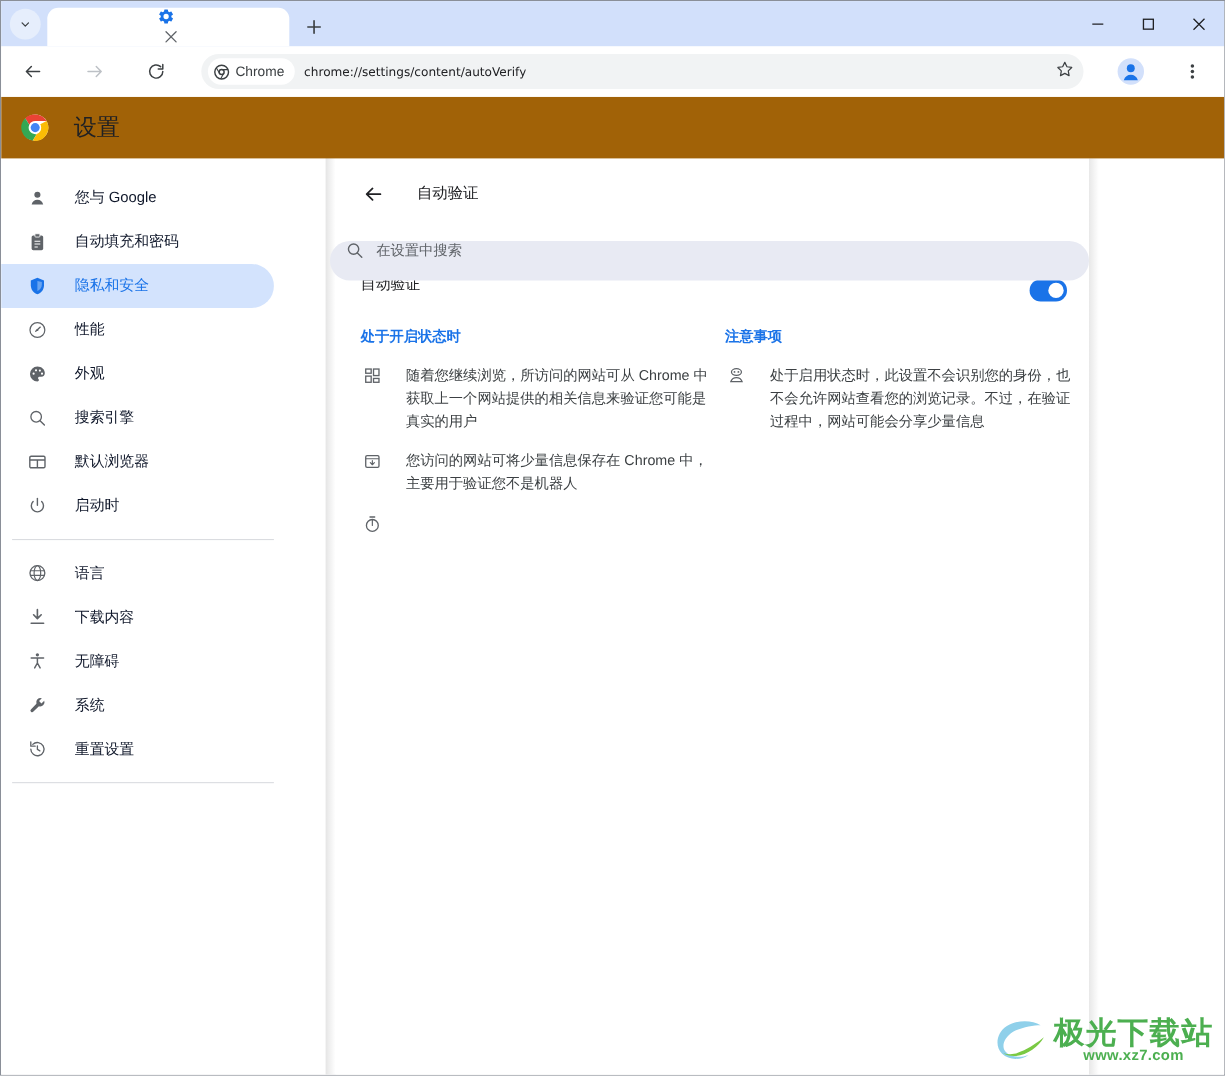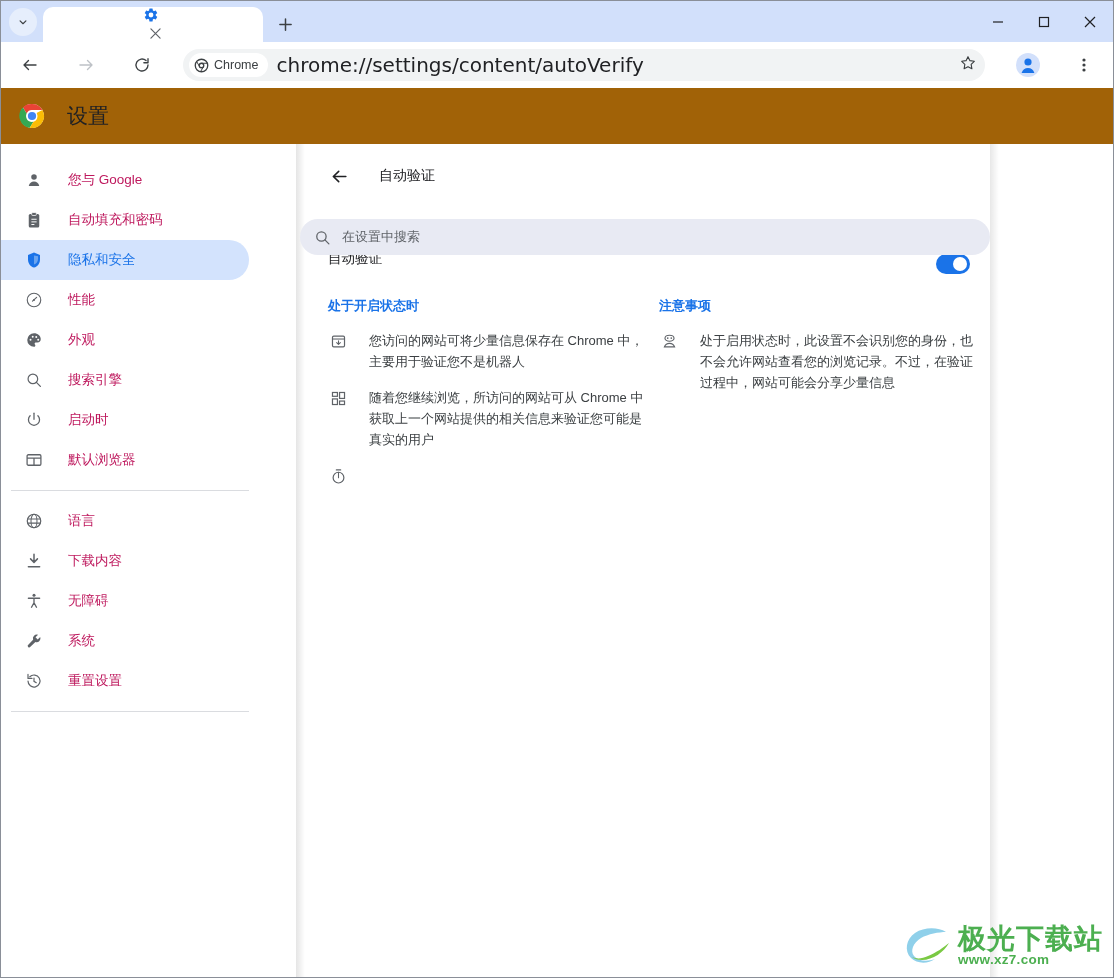--- a/index.html
+++ b/index.html
@@ -101,21 +101,21 @@
     height: 24px;
     background: #ffffff;
     border-radius: 12px;
     display: flex; align-items: center;
     padding: 0 10px 0 5px;
     margin-right: 8px;
     cursor: pointer;
   }
   .chipbtn .chiplabel { font-size: 12.5px; color: #3c4043; margin-left: 5px; }
   #urltext {
-    font-size: 20px; color: #202124;
+    font-size: 11px; color: #202124;
     font-family: "DejaVu Sans", sans-serif;
     white-space: nowrap; overflow: hidden;
   }
   .star { margin-left: auto; }
 
   
   #page {
     position: relative;
     height: 889px;
     background: #ffffff;
@@ -134,21 +134,21 @@
     font-size: 21px; color: #202124;
     margin-left: 22px;
     font-weight: 400;
   }
   #searchbox {
     position: absolute;
     left: 299px; top: 131px;
     width: 690px; height: 36px;
     background: #e8eaf3;
     border-radius: 18px;
-    display: flex; align-items: center;
+    display: flex; align-items: flex-start;
     padding-left: 14px;
     cursor: text;
     z-index: 5;
   }
   #searchbox .sbtext { font-size: 13px; color: #5f6368; margin-left: 11px; }
 
   #body-split { display: flex; height: 833px; }
 
   
   #sidebar {
@@ -163,21 +163,21 @@
     background: linear-gradient(to right, rgba(0,0,0,0.10), rgba(0,0,0,0));
     pointer-events: none;
   }
   .navitem {
     height: 40px;
     display: flex; align-items: center;
     padding-left: 23px;
     border-radius: 0 20px 20px 0;
     margin-right: 56px;
     cursor: pointer;
-    color: #be185d;
+    color: #0f172a;
   }
   .navitem .navicon {
     width: 20px; height: 20px; flex: 0 0 20px;
     display: flex; align-items: center; justify-content: center;
   }
   .navitem .navlabel {
     font-size: 13.5px;
     margin-left: 24px;
     white-space: nowrap;
   }
@@ -472,35 +472,35 @@
                 <circle cx="10.5" cy="10.5" r="6.4" fill="none" stroke="#5f6368" stroke-width="1.6"></circle>
                 <path d="M15.2 15.2L20.5 20.5" stroke="#5f6368" stroke-width="1.7" stroke-linecap="round"></path>
               </svg>
           </span>
           <span class="navlabel">搜索引擎</span>
         </div>
 
         <div class="navitem">
           <span class="navicon">
             <svg width="18" height="18" viewBox="0 0 24 24">
+                <rect x="2.8" y="5" width="18.4" height="14" rx="1.6" fill="none" stroke="#5f6368" stroke-width="1.7"></rect>
+                <path d="M2.8 9.5h18.4M12 9.5V19" stroke="#5f6368" stroke-width="1.7"></path>
+              </svg>
+          </span>
+          <span class="navlabel">默认浏览器</span>
+        </div>
+
+        <div class="navitem">
+          <span class="navicon">
+            <svg width="18" height="18" viewBox="0 0 24 24">
                 <path d="M12 3v8" stroke="#5f6368" stroke-width="1.7" stroke-linecap="round"></path>
                 <path d="M6.8 6.4a7.4 7.4 0 1010.4 0" fill="none" stroke="#5f6368" stroke-width="1.7" stroke-linecap="round"></path>
               </svg>
           </span>
           <span class="navlabel">启动时</span>
-        </div>
-
-        <div class="navitem">
-          <span class="navicon">
-            <svg width="18" height="18" viewBox="0 0 24 24">
-                <rect x="2.8" y="5" width="18.4" height="14" rx="1.6" fill="none" stroke="#5f6368" stroke-width="1.7"></rect>
-                <path d="M2.8 9.5h18.4M12 9.5V19" stroke="#5f6368" stroke-width="1.7"></path>
-              </svg>
-          </span>
-          <span class="navlabel">默认浏览器</span>
         </div>
 
         <div class="navsep"></div>
 
         <div class="navitem">
           <span class="navicon">
             <svg width="18" height="18" viewBox="0 0 24 24">
                 <circle cx="12" cy="12" r="9" fill="none" stroke="#5f6368" stroke-width="1.6"></circle>
                 <ellipse cx="12" cy="12" rx="4" ry="9" fill="none" stroke="#5f6368" stroke-width="1.4"></ellipse>
                 <path d="M3.3 9.2h17.4M3.3 14.8h17.4" stroke="#5f6368" stroke-width="1.4"></path>
@@ -571,42 +571,42 @@
             </div>
             <div id="toggle" style="background: rgb(26, 115, 232);">
               <div class="knob"></div>
             </div>
           </div>
 
           <div id="columns">
 
             <div class="col">
               <div class="colhead">处于开启状态时</div>
-
-              <div class="bullet">
-                <span class="bicon">
-                  <svg width="17" height="17" viewBox="0 0 24 24">
-                      <rect x="3.5" y="4.5" width="17" height="15" rx="1.8" fill="none" stroke="#5f6368" stroke-width="1.7"></rect>
-                      <path d="M3.5 8.5h17" stroke="#5f6368" stroke-width="1.5"></path>
-                      <path d="M12 11v5M9.4 13.6L12 16.2l2.6-2.6" stroke="#5f6368" stroke-width="1.5" fill="none" stroke-linecap="round" stroke-linejoin="round"></path>
-                    </svg>
-                </span>
-                <span class="btext">您访问的网站可将少量信息保存在 Chrome 中，主要用于验证您不是机器人</span>
-              </div>
 
               <div class="bullet">
                 <span class="bicon">
                   <svg width="17" height="17" viewBox="0 0 24 24">
                       <rect x="3.5" y="3.5" width="7" height="5.4" fill="none" stroke="#5f6368" stroke-width="1.7"></rect>
                       <rect x="13.5" y="3.5" width="7" height="8.4" fill="none" stroke="#5f6368" stroke-width="1.7"></rect>
                       <rect x="3.5" y="12.6" width="7" height="7.9" fill="none" stroke="#5f6368" stroke-width="1.7"></rect>
                       <rect x="13.5" y="15.6" width="7" height="4.9" fill="none" stroke="#5f6368" stroke-width="1.7"></rect>
                     </svg>
                 </span>
                 <span class="btext">随着您继续浏览，所访问的网站可从 Chrome 中获取上一个网站提供的相关信息来验证您可能是真实的用户</span>
+              </div>
+
+              <div class="bullet">
+                <span class="bicon">
+                  <svg width="17" height="17" viewBox="0 0 24 24">
+                      <rect x="3.5" y="4.5" width="17" height="15" rx="1.8" fill="none" stroke="#5f6368" stroke-width="1.7"></rect>
+                      <path d="M3.5 8.5h17" stroke="#5f6368" stroke-width="1.5"></path>
+                      <path d="M12 11v5M9.4 13.6L12 16.2l2.6-2.6" stroke="#5f6368" stroke-width="1.5" fill="none" stroke-linecap="round" stroke-linejoin="round"></path>
+                    </svg>
+                </span>
+                <span class="btext">您访问的网站可将少量信息保存在 Chrome 中，主要用于验证您不是机器人</span>
               </div>
 
               <div class="bullet">
                 <span class="bicon">
                   <svg width="17" height="17" viewBox="0 0 24 24">
                       <path d="M9 2.8h6" stroke="#5f6368" stroke-width="1.8" stroke-linecap="round"></path>
                       <circle cx="12" cy="13.6" r="7.6" fill="none" stroke="#5f6368" stroke-width="1.7"></circle>
                       <path d="M12 6v7.6" stroke="#5f6368" stroke-width="1.5" stroke-linecap="round"></path>
                     </svg>
                 </span>
@@ -634,18 +634,18 @@
       </main>
     </div>
 
     <div id="watermark">
       <svg width="52" height="44" viewBox="0 0 52 44">
         <path d="M44 7C36 2 22 2 13 8 4 14 2 26 9 33c6 6 17 6 24 1-8 3-17 2-21-3-4-5-1-13 7-18 7-4 18-6 25-6z" fill="#8fd0ea"></path>
         <path d="M47 18c-5 9-16 17-27 17-4 0-8-1-10-3 4 2 10 2 16-1 8-3 16-9 21-13z" fill="#7ac943"></path>
       </svg>
       <div id="wm-text">
         <div id="wm-title" style="color: rgb(76, 175, 80);">极光下载站</div>
-        <div id="wm-url" style="color: rgb(76, 175, 80);">www.xz7.com</div>
+        <div id="wm-url" style="color: rgb(76, 175, 80); text-align: center;">www.xz7.com</div>
       </div>
     </div>
 
   </div>
 </div>
 
 </body></html>

